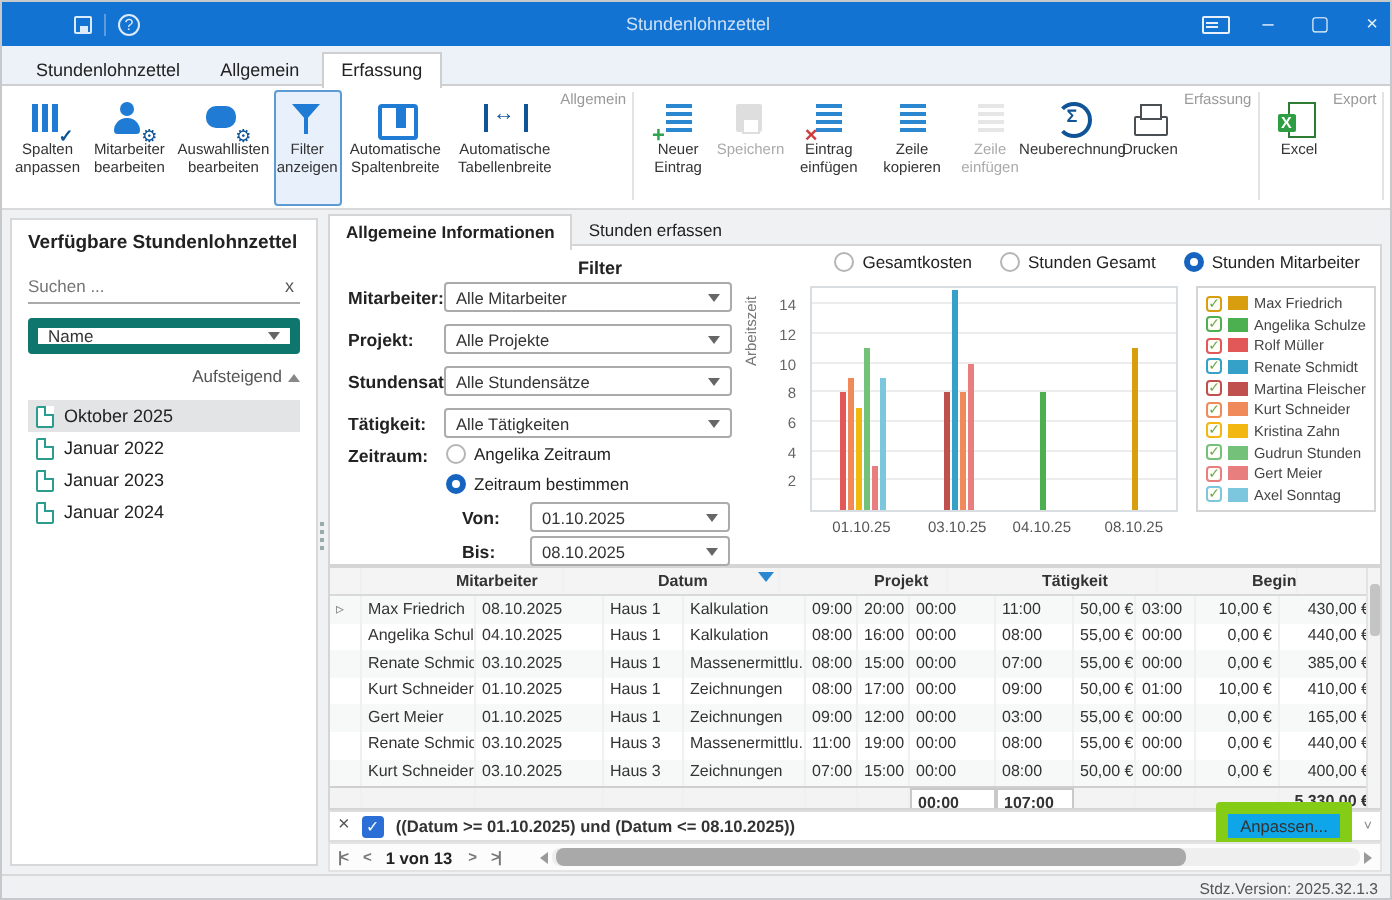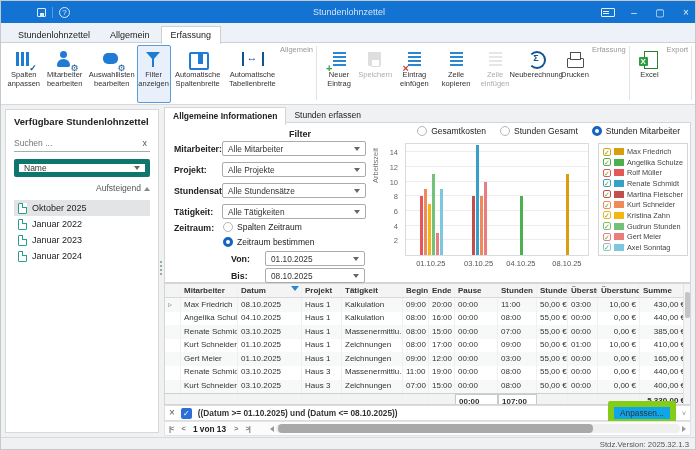--- a/index.html
+++ b/index.html
@@ -108,21 +108,21 @@
   #xlabels div{position:absolute;font-size:7.5px;color:#555;transform:translateX(-50%);white-space:nowrap;}
   .legend{position:absolute;left:433px;top:20px;width:90px;height:113px;border:1px solid #d5d5d5;background:#fff;padding:3px 4px;display:flex;flex-direction:column;justify-content:space-between;}
   .lg-item{display:flex;align-items:center;gap:3px;height:9px;}
   .lg-check{width:8px;height:8px;border-radius:2px;border:1px solid;flex:none;font-size:7px;line-height:7px;text-align:center;color:#6aa84f;background:#fffef8;}
   .lg-swatch{width:10px;height:7px;flex:none;}
   .lg-name{font-size:7.3px;color:#444;white-space:nowrap;overflow:hidden;}
 
   
   .grid-table{position:absolute;left:163px;top:282px;width:527px;height:122px;background:#fff;border:1px solid #d5d5d5;overflow:hidden;}
   .g-row{display:flex;height:13.6px;align-items:stretch;}
-  .g-row.header{background:#f4f4f4;border-bottom:1px solid #d9d9d9;height:14px;}
+  .g-row.header{background:#f4f4f4;border-bottom:1px solid #d9d9d9;height:14px;gap:44px;}
   .g-row.header .g-cell{font-weight:bold;color:#333;}
   .g-row.odd{background:#f7f8f8;}
   .g-row.summary{background:#f3f3f3;border-top:1px solid #cfcfcf;height:14.5px;}
   .g-cell{font-size:8px;color:#333;padding:1.5px 3px 0;white-space:nowrap;overflow:hidden;border-right:1px solid #f0f0f0;flex:none;position:relative;}
   .g-cell.r{text-align:right;}
   .g-cell .funnel-mini{position:absolute;right:2px;top:2px;width:0;height:0;border-left:4px solid rgba(0,0,0,0);border-right:4px solid rgba(0,0,0,0);border-top:5px solid #2b87cf;}
   .sum-box{background:#fff;border:1px solid #c9c9c9;font-weight:bold;}
   .vscroll{position:absolute;right:0;top:0;width:7px;height:122px;background:#f4f4f4;border-left:1px solid #e3e3e3;}
   .vscroll .thumb{position:absolute;left:1px;top:8px;width:5px;height:26px;background:#c4c4c4;border-radius:2px;}
 
@@ -323,21 +323,21 @@
           </div>
         </div>
       </div>
 
     <div class="flt-row" style="left:9px;top:100px;">
       <span class="flt-label">Zeitraum:</span>
     </div>
     <div id="zeitraum-radios">
         <div class="flt-row" style="left: 58px; top: 99px;">
           <span class="radio"></span>
-          <span class="rlabel">Spalten Zeitraum</span>
+          <span class="rlabel">Angelika Zeitraum</span>
         </div>
         <div class="flt-row" style="left: 58px; top: 114px;">
           <span class="radio on"></span>
           <span class="rlabel">Zeitraum bestimmen</span>
         </div>
       </div>
 
     <div class="flt-row" style="left:66px;top:128px;">
       <span class="flt-label" style="width:34px;font-weight:bold;">Von:</span>
       <div class="selbox" style="width:100px;">

